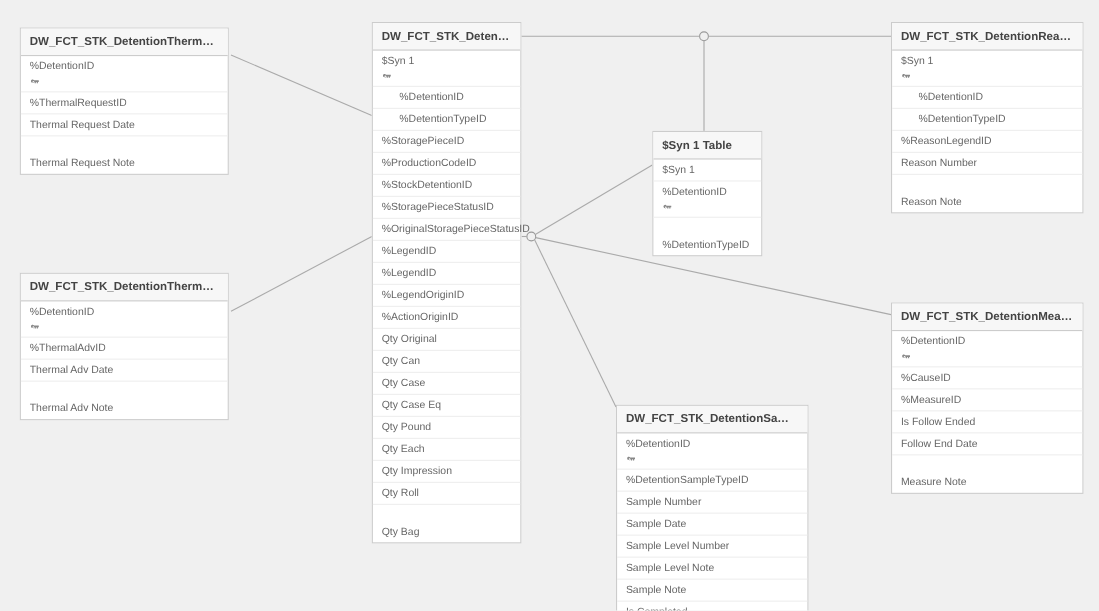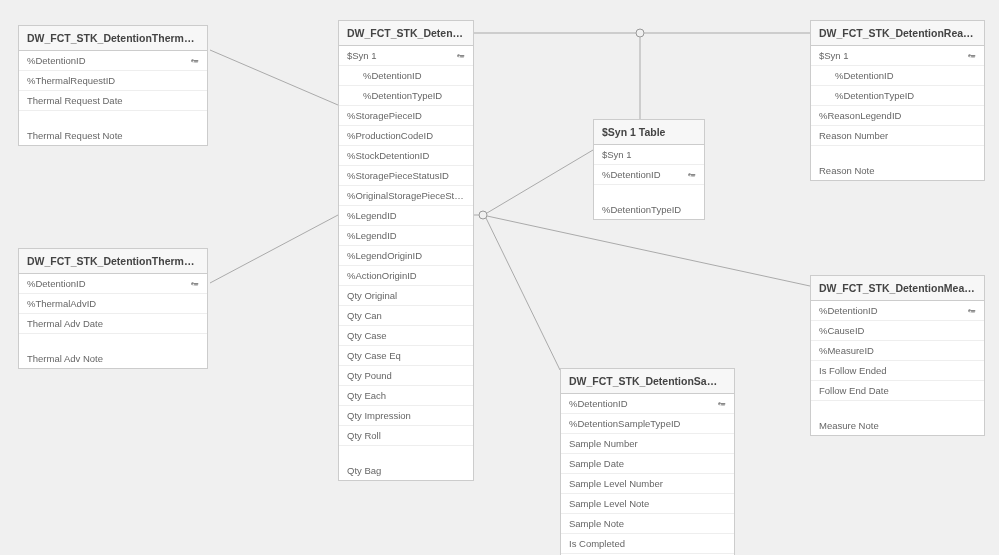--- a/index.html
+++ b/index.html
@@ -19,40 +19,41 @@
     width: 999px;
     height: 555px;
     pointer-events: none;
   }
   .table {
     position: absolute;
     background: #fff;
     border: 1px solid #ccc;
     width: 190px;
   }
-  .table.narrow { width: 112px; }
+  .table.narrow { width: 100px; }
   .thead {
     background: #f7f7f7;
     border-bottom: 1px solid #ccc;
     padding: 6px 8px;
     font-weight: bold;
     font-size: 10.5px;
     color: #444;
     white-space: nowrap;
     overflow: hidden;
     text-overflow: ellipsis;
   }
   .row {
     border-bottom: 1px solid #eee;
     padding: 4px 8px;
     font-size: 9.5px;
     color: #666;
     display: flex;
-    align-items: flex-end;
+    align-items: flex-start;
     gap: 4px;
+    flex-direction: column;
   }
   .row:last-child { border-bottom: none; margin-top: 15px; }
   .indent { padding-left: 24px; }
   .key-icon {
     width: 9px;
     height: 9px;
     flex: 0 0 auto;
   }
   .key-icon svg { display: block; }
   .txt { flex: 1; white-space: nowrap; overflow: hidden; text-overflow: ellipsis; }

